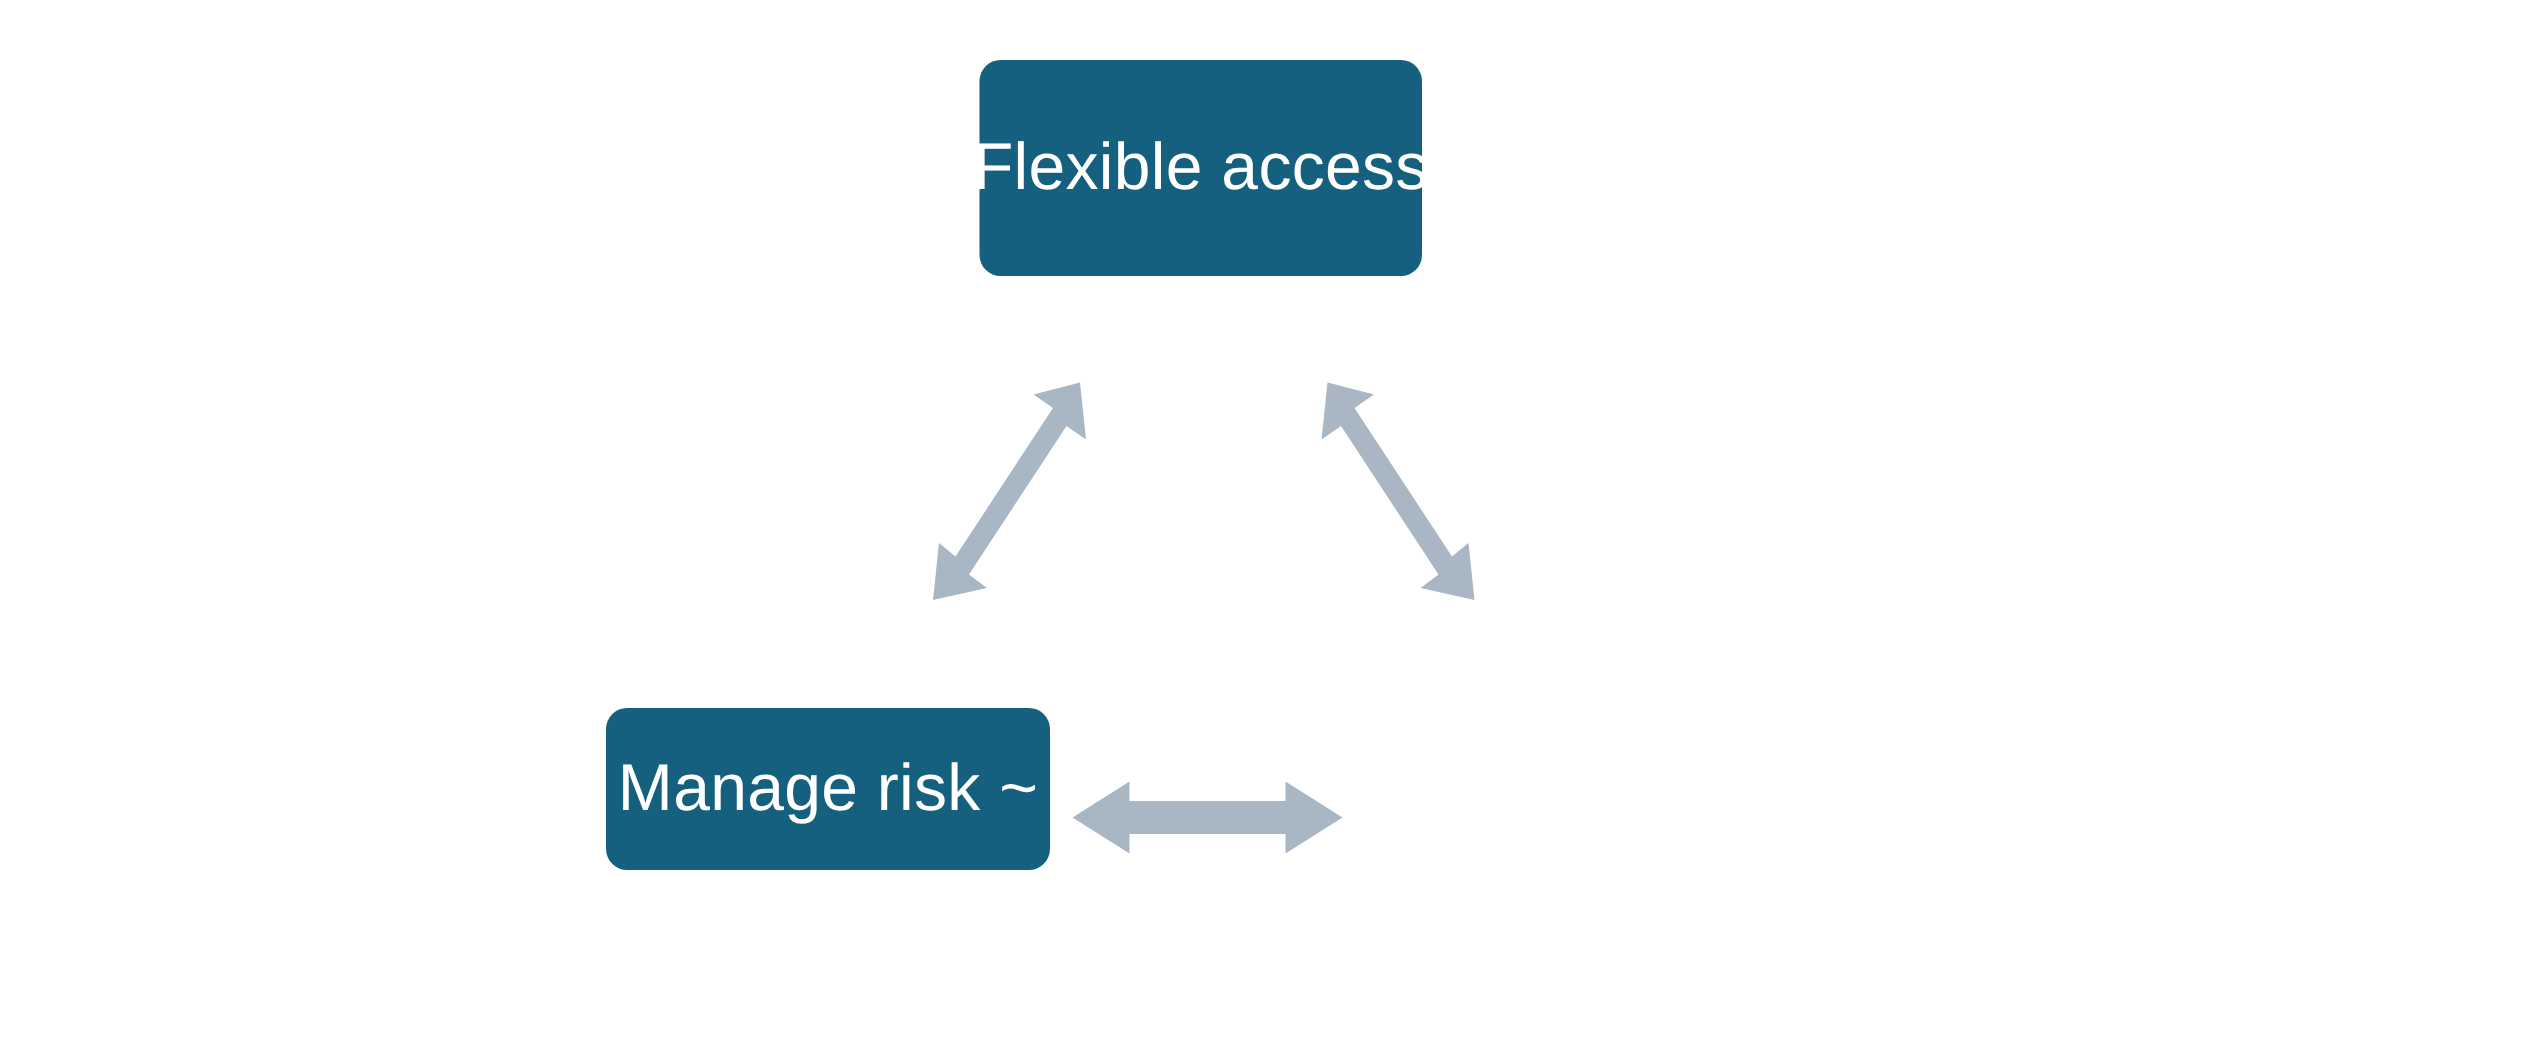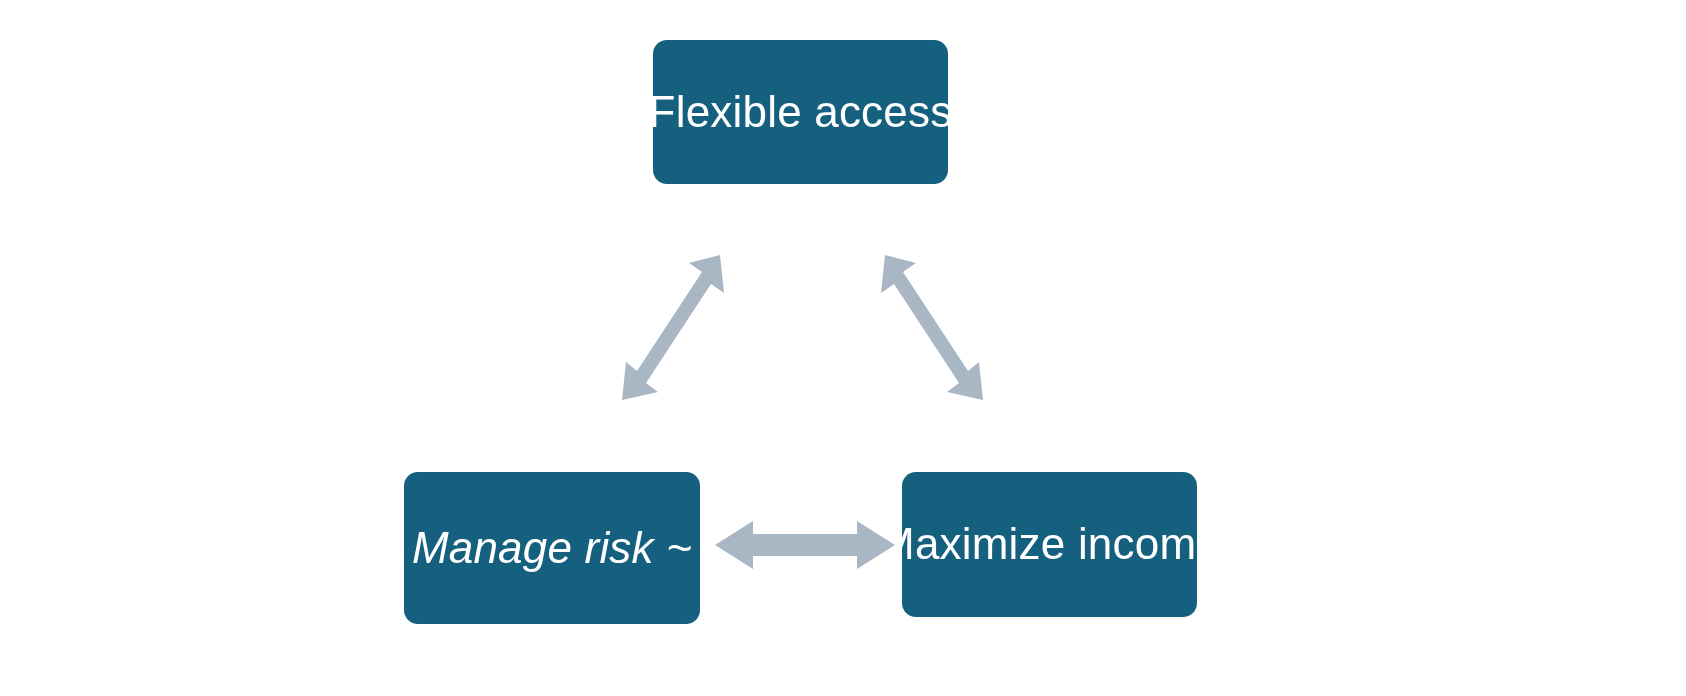--- a/index.html
+++ b/index.html
@@ -39,22 +39,21 @@
   #box-flexible-access {
     left: 653px;
     top: 40px;
     width: 295px;
     height: 144px;
   }
   #box-manage-risk {
     left: 404px;
     top: 472px;
     width: 296px;
-    height: 152px;
-    font-style: italic;
+    height: 108px;
   }
   #box-maximize-income {
     left: 902px;
     top: 472px;
     width: 295px;
     height: 145px;
   }
   .connector {
     position: absolute;
     pointer-events: none;
@@ -84,23 +83,20 @@
 <div id="canvas">
 
   <div class="node-box" id="box-flexible-access">
     <span class="node-label">Flexible access</span>
   </div>
 
   <div class="node-box" id="box-manage-risk">
     <span class="node-label">Manage risk ~</span>
   </div>
 
-  <div class="node-box" id="box-maximize-income">
-    <span class="node-label">Maximize income</span>
-  </div>
 
   <svg class="connector" id="arrow-left-diagonal" viewBox="0 0 150 165" width="150" height="165">
     <polygon fill="#A9B6C4" points="120,10 124,48 111,39 46,138 58,147 22,155 26,117 37,126 102,27 89,18"></polygon>
   </svg>
 
   <svg class="connector" id="arrow-right-diagonal" viewBox="0 0 150 165" width="150" height="165">
     <polygon fill="#A9B6C4" points="30,10 26,48 39,39 104,138 92,147 128,155 124,117 113,126 48,27 61,18"></polygon>
   </svg>
 
   <svg class="connector" id="arrow-bottom-horizontal" viewBox="0 0 180 80" width="180" height="80">

